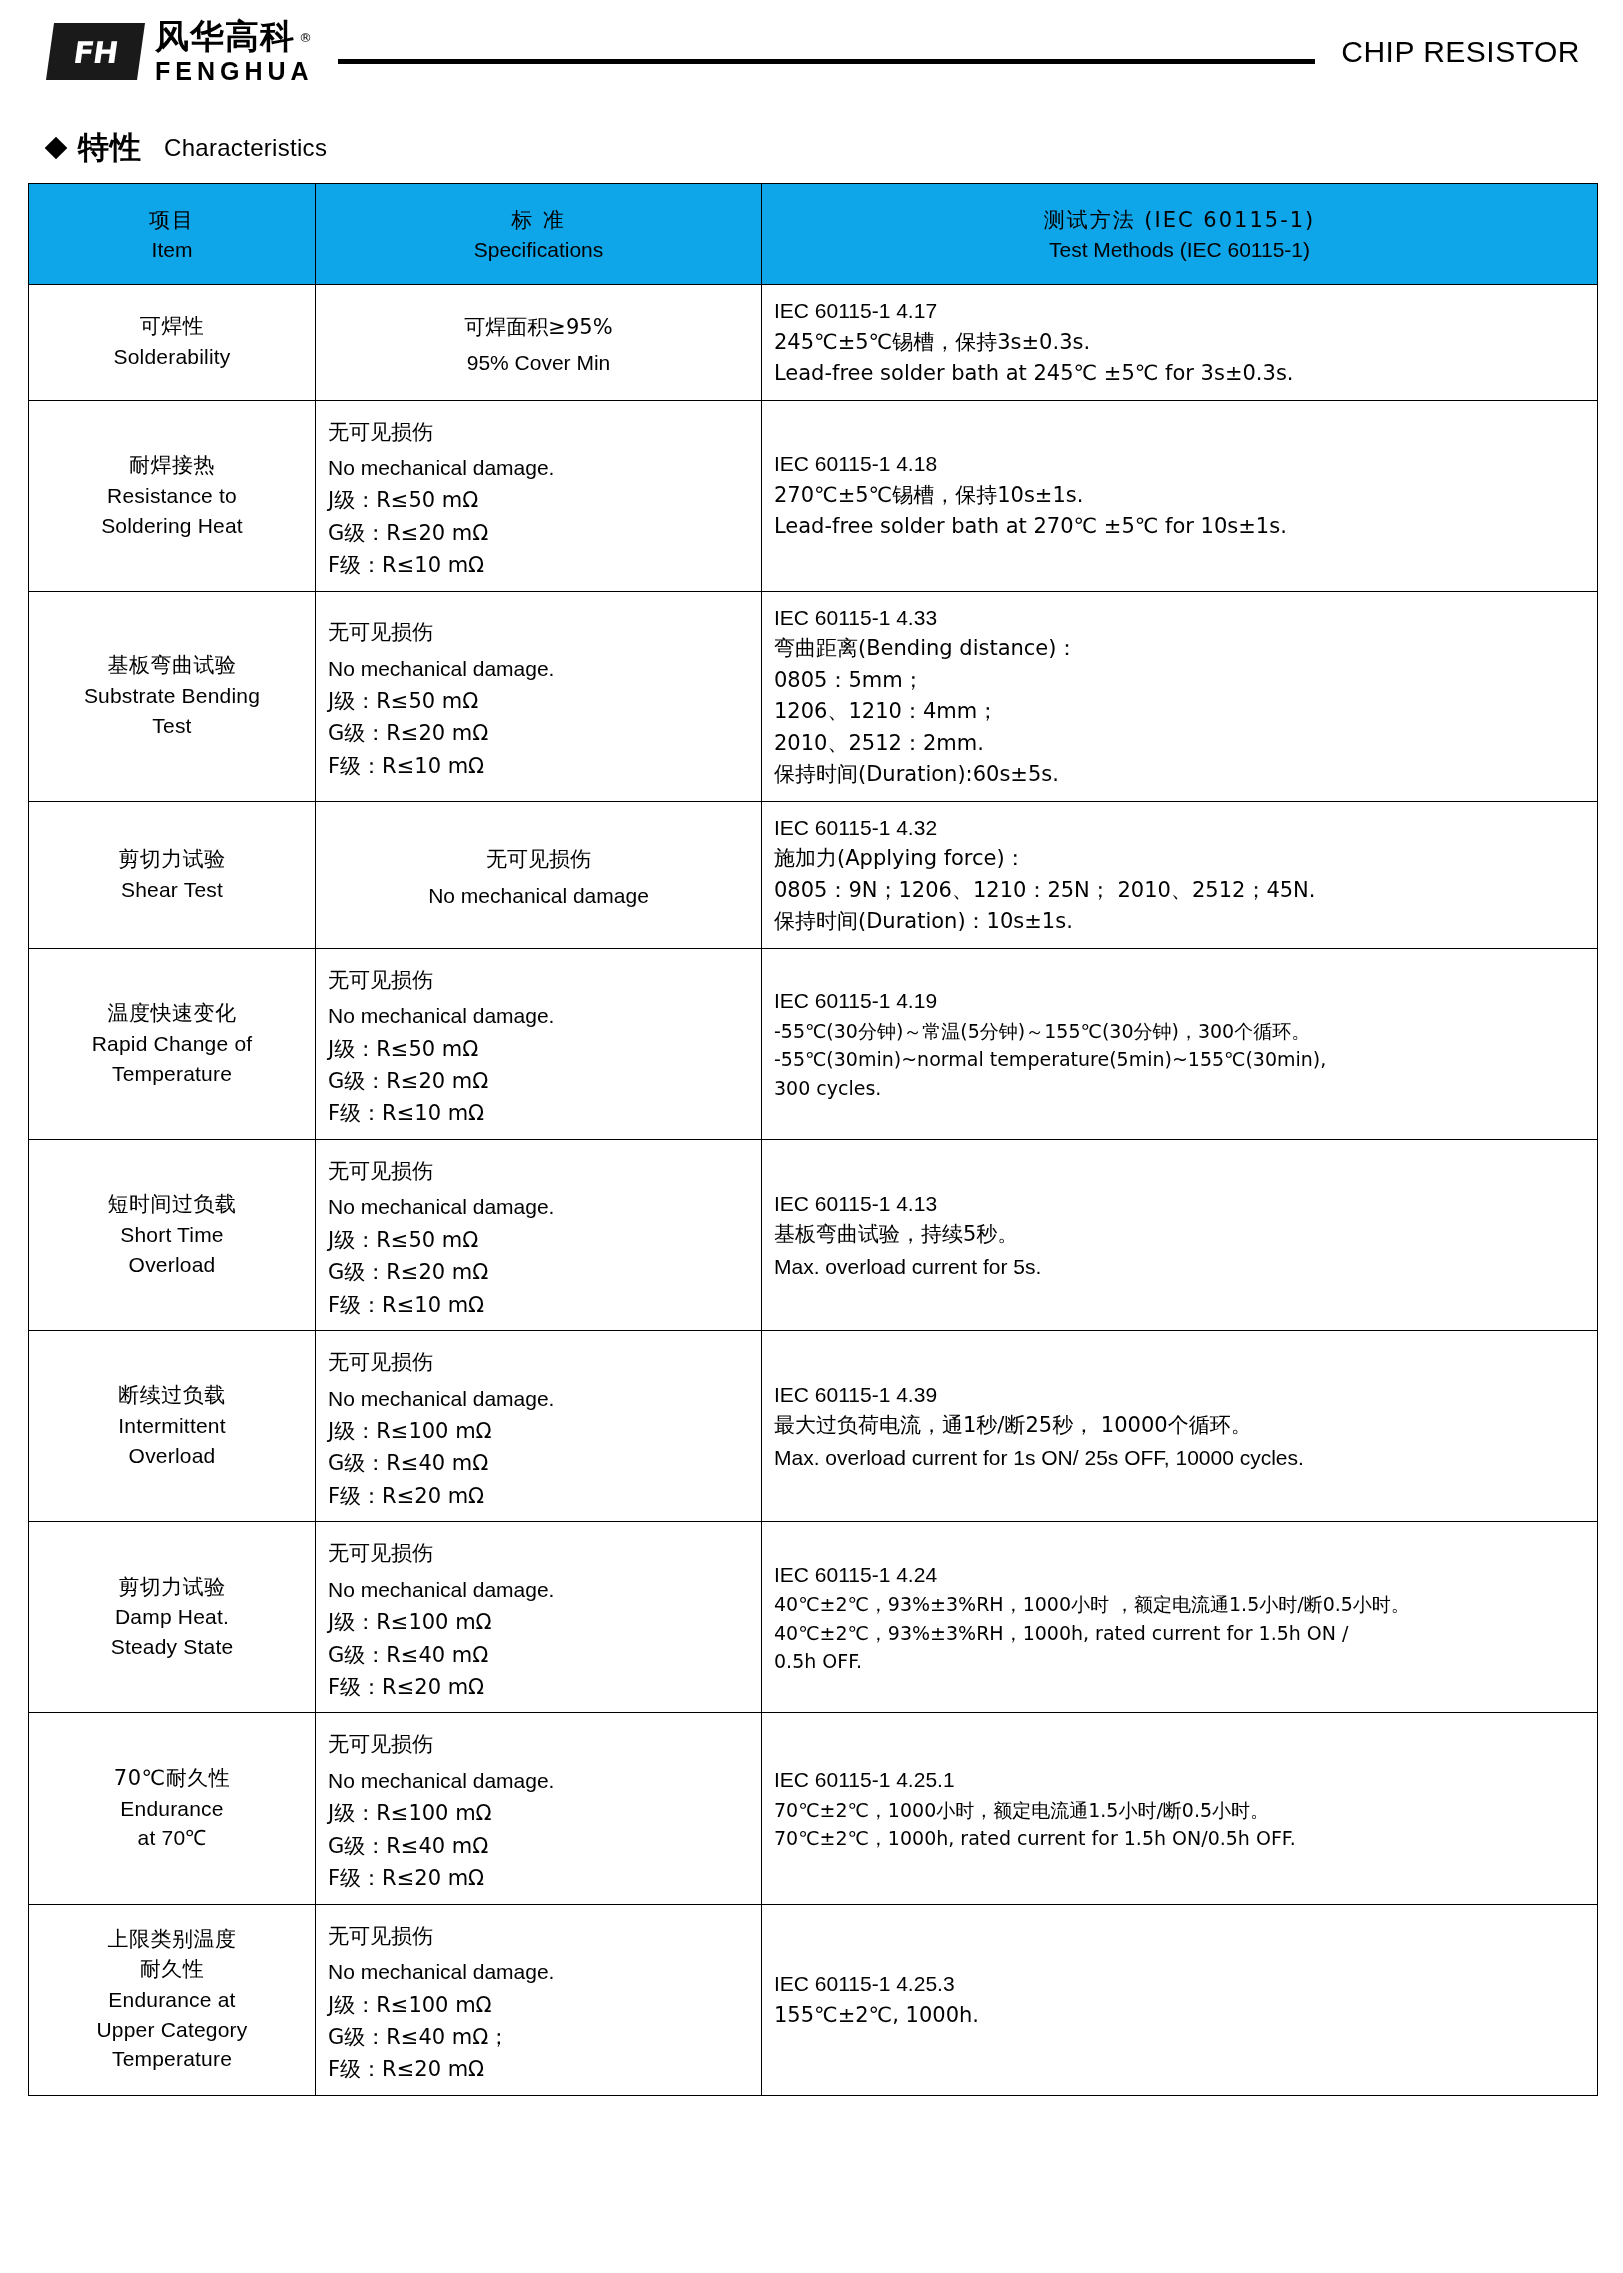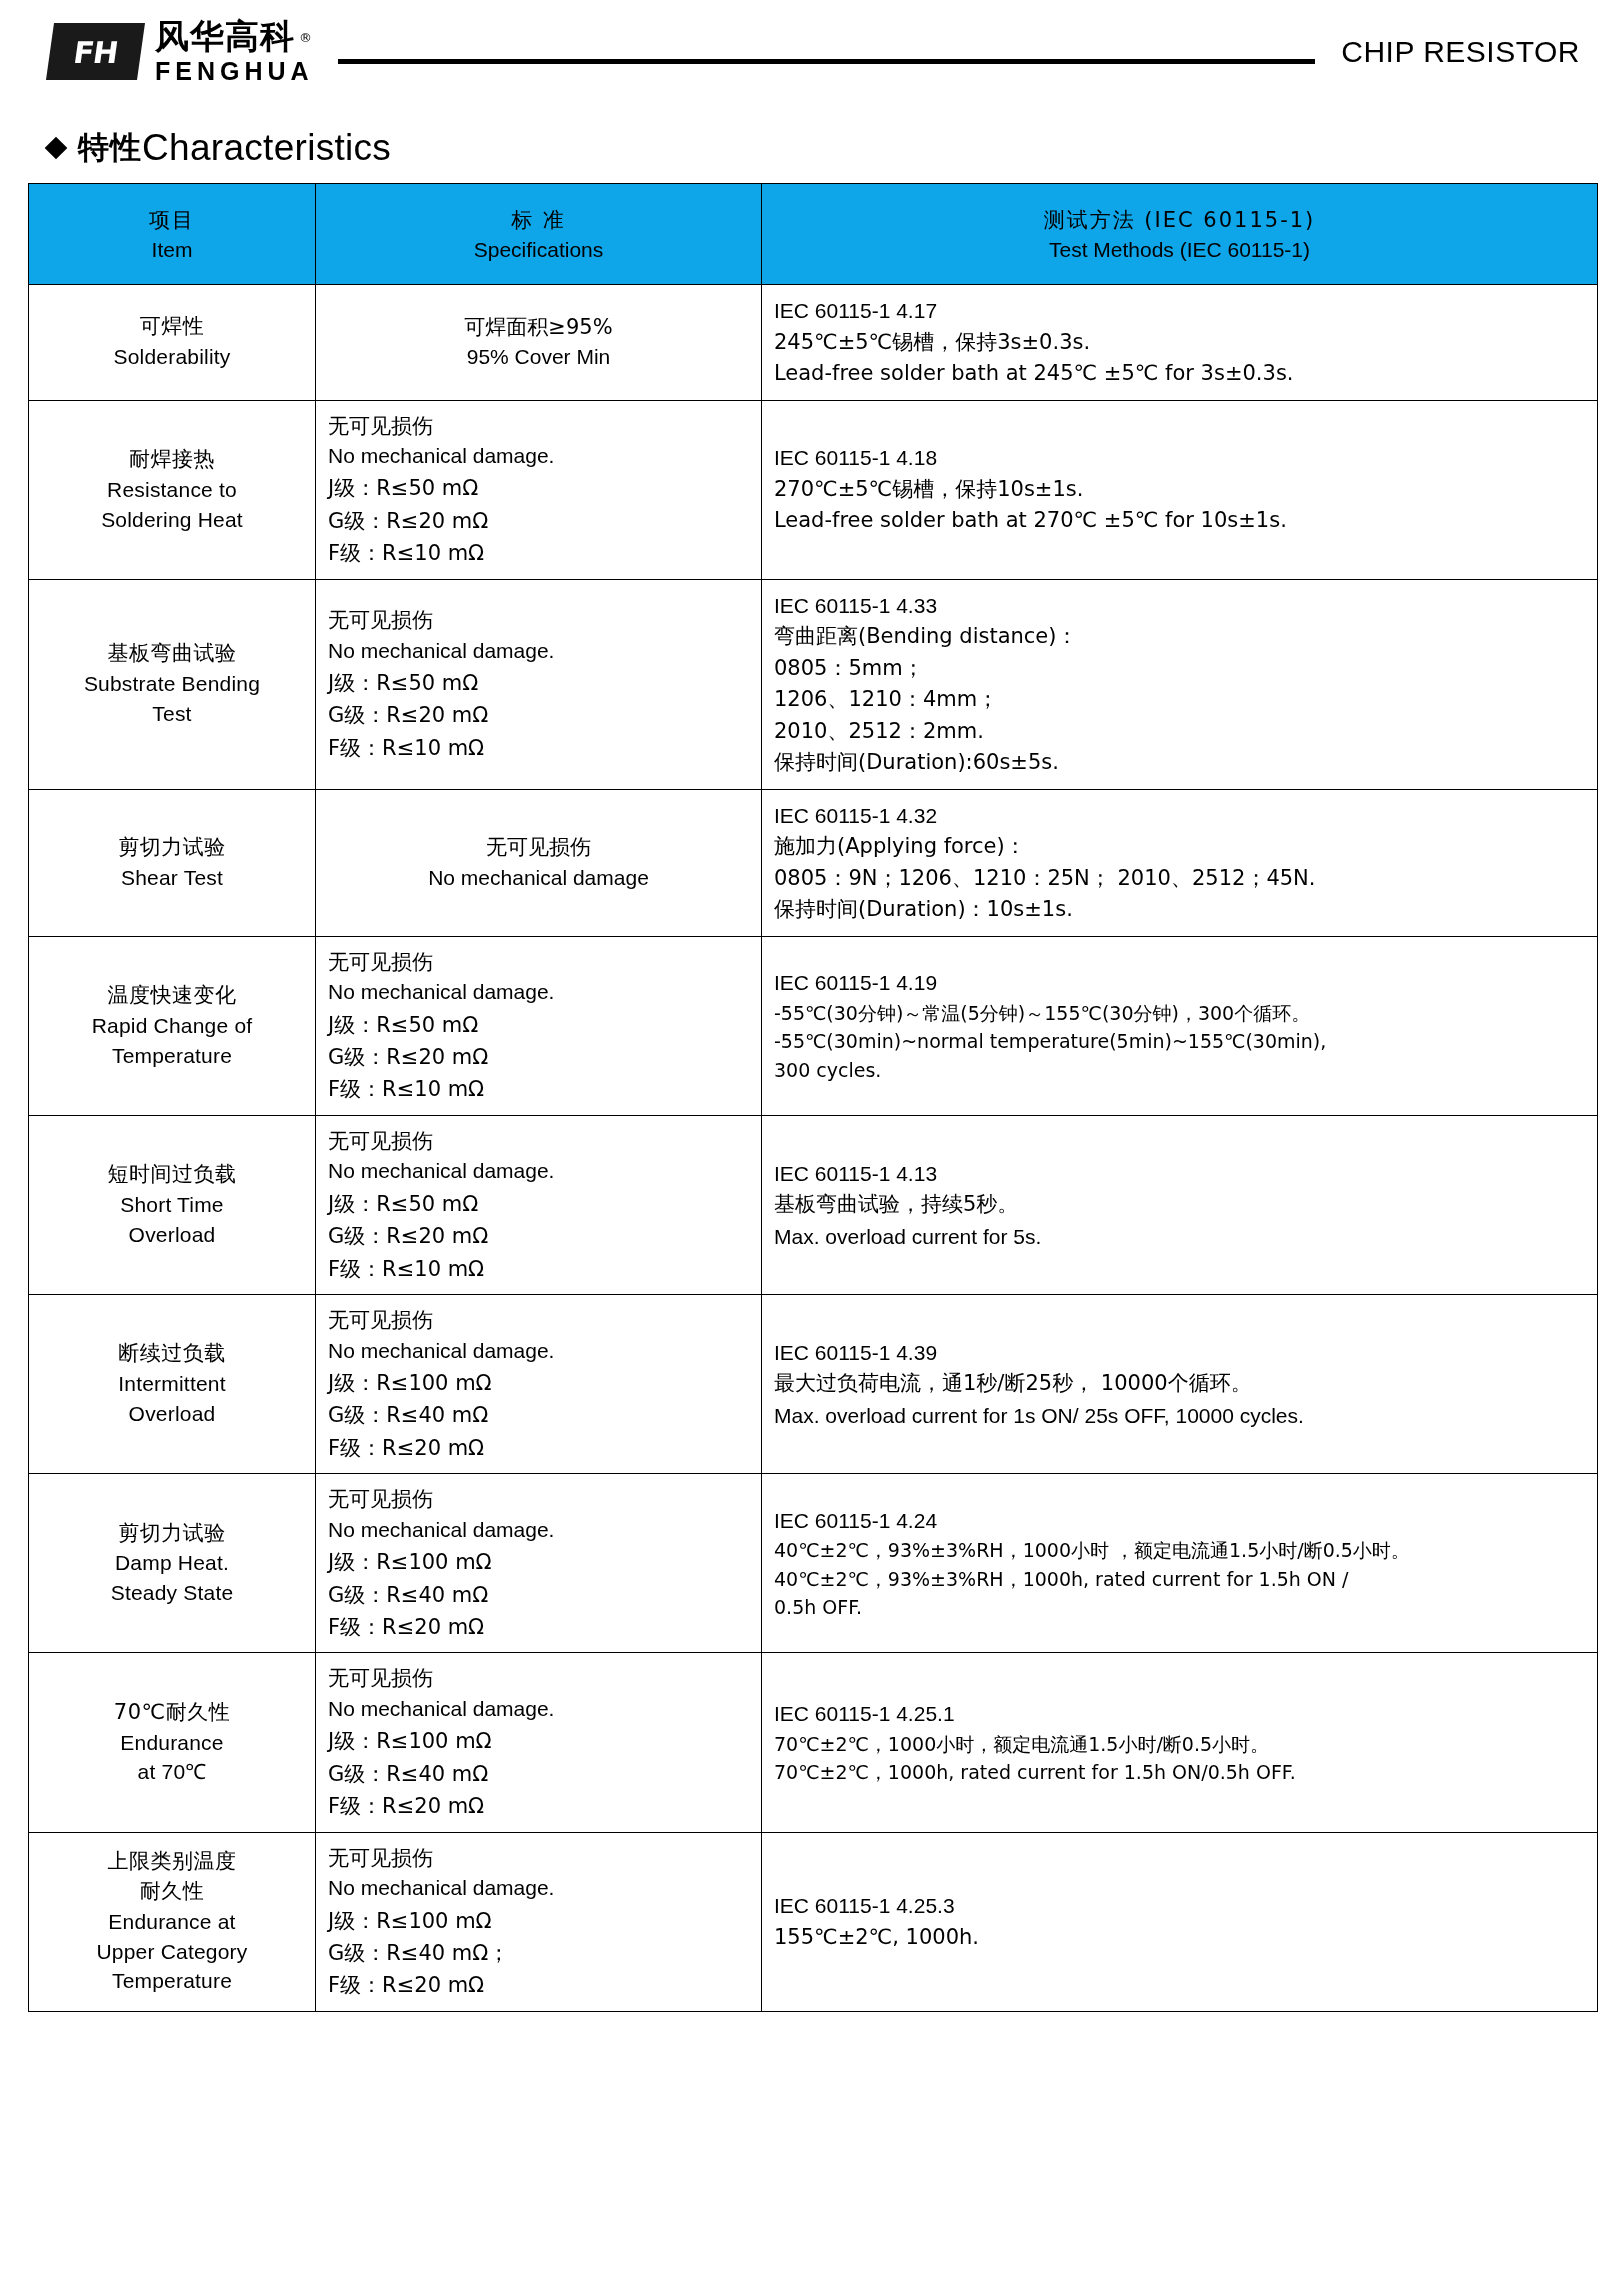--- a/index.html
+++ b/index.html
@@ -109,21 +109,22 @@
     transform: rotate(45deg);
     margin-right: 14px;
   }
   .section-cn {
     font-weight: bold;
     font-family: "DejaVu Sans", sans-serif;
     font-size: 31px;
     letter-spacing: 1px;
   }
   .section-en {
-    font-size: 37px;
+    margin-left: 22px;
+    font-size: 24px;
     letter-spacing: 0.3px;
   }
 
   
   table.spec {
     width: 1568px;
     margin: 0 auto;
     border-collapse: collapse;
     table-layout: fixed;
   }
@@ -174,20 +175,21 @@
   td.spec-cell {
     line-height: 1.45;
   }
   td.spec-cell.center {
     text-align: center;
   }
   .s-line {
     display: block;
     font-size: 21px;
     white-space: nowrap;
+    margin-top: 6px;
   }
   .s-line.cn {
     font-family: "DejaVu Sans", sans-serif;
   }
   .s-line.grade {
     margin-top: 2px;
   }
 
   td.method {
     line-height: 1.5;

